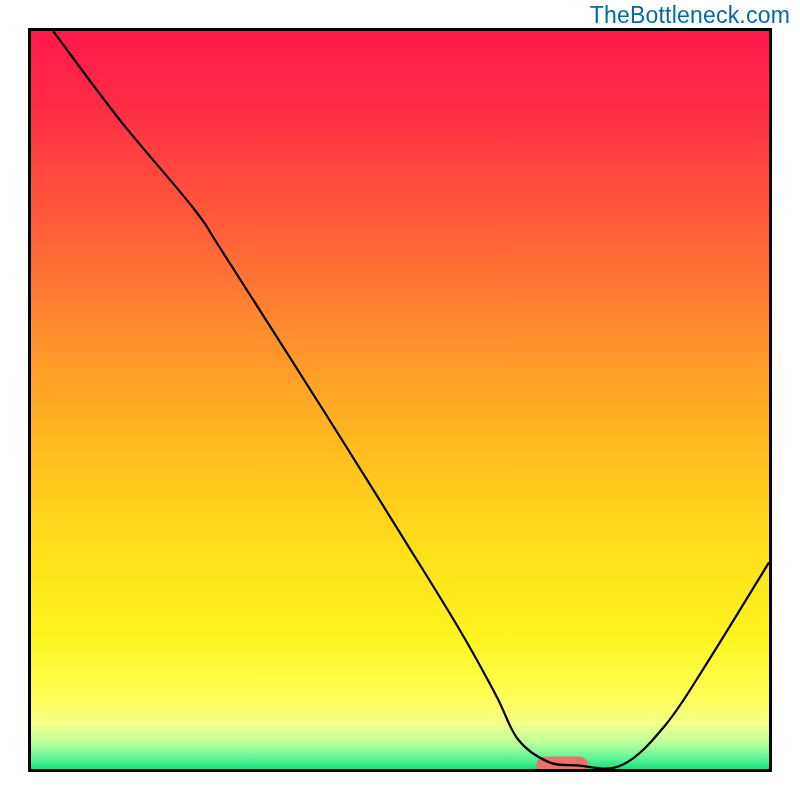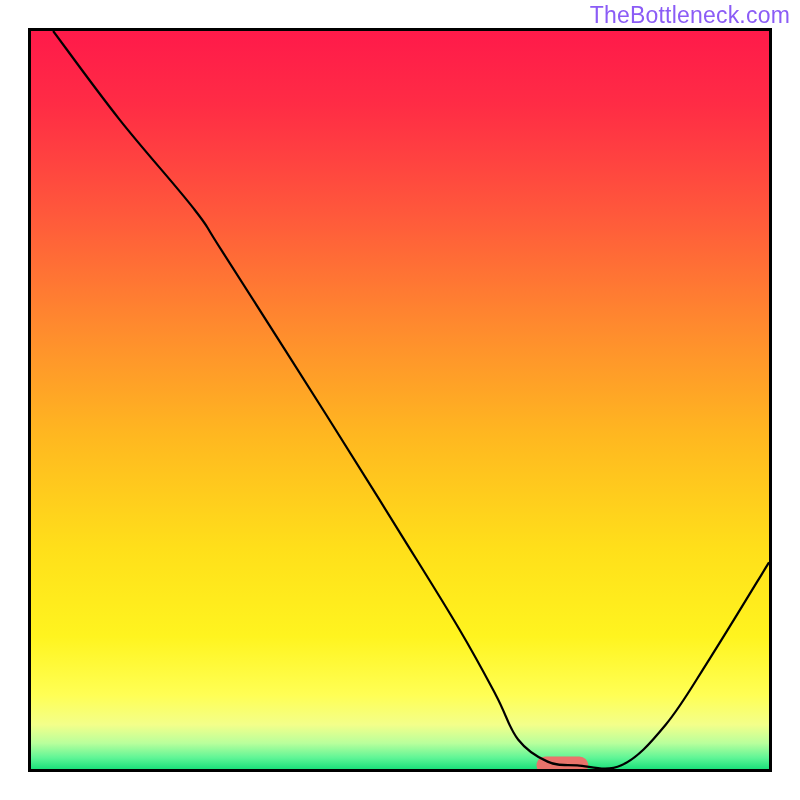--- a/index.html
+++ b/index.html
@@ -15,21 +15,21 @@
     position: relative;
     width: 800px;
     height: 800px;
   }
   .watermark {
     position: absolute;
     top: 2px;
     right: 10px;
     font-size: 23px;
     font-weight: 500;
-    color: #8b5cf6;
+    color: #0369a1;
     letter-spacing: 0.2px;
     z-index: 30;
   }
   .plot-frame {
     position: absolute;
     left: 28px;
     top: 28px;
     width: 744px;
     height: 744px;
     border: 3.5px solid #000;

